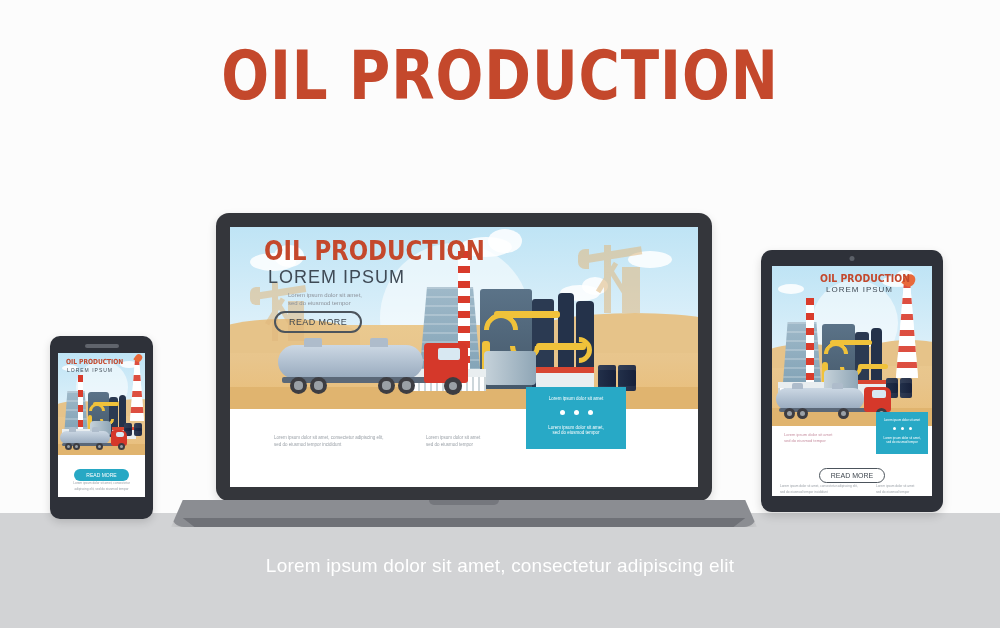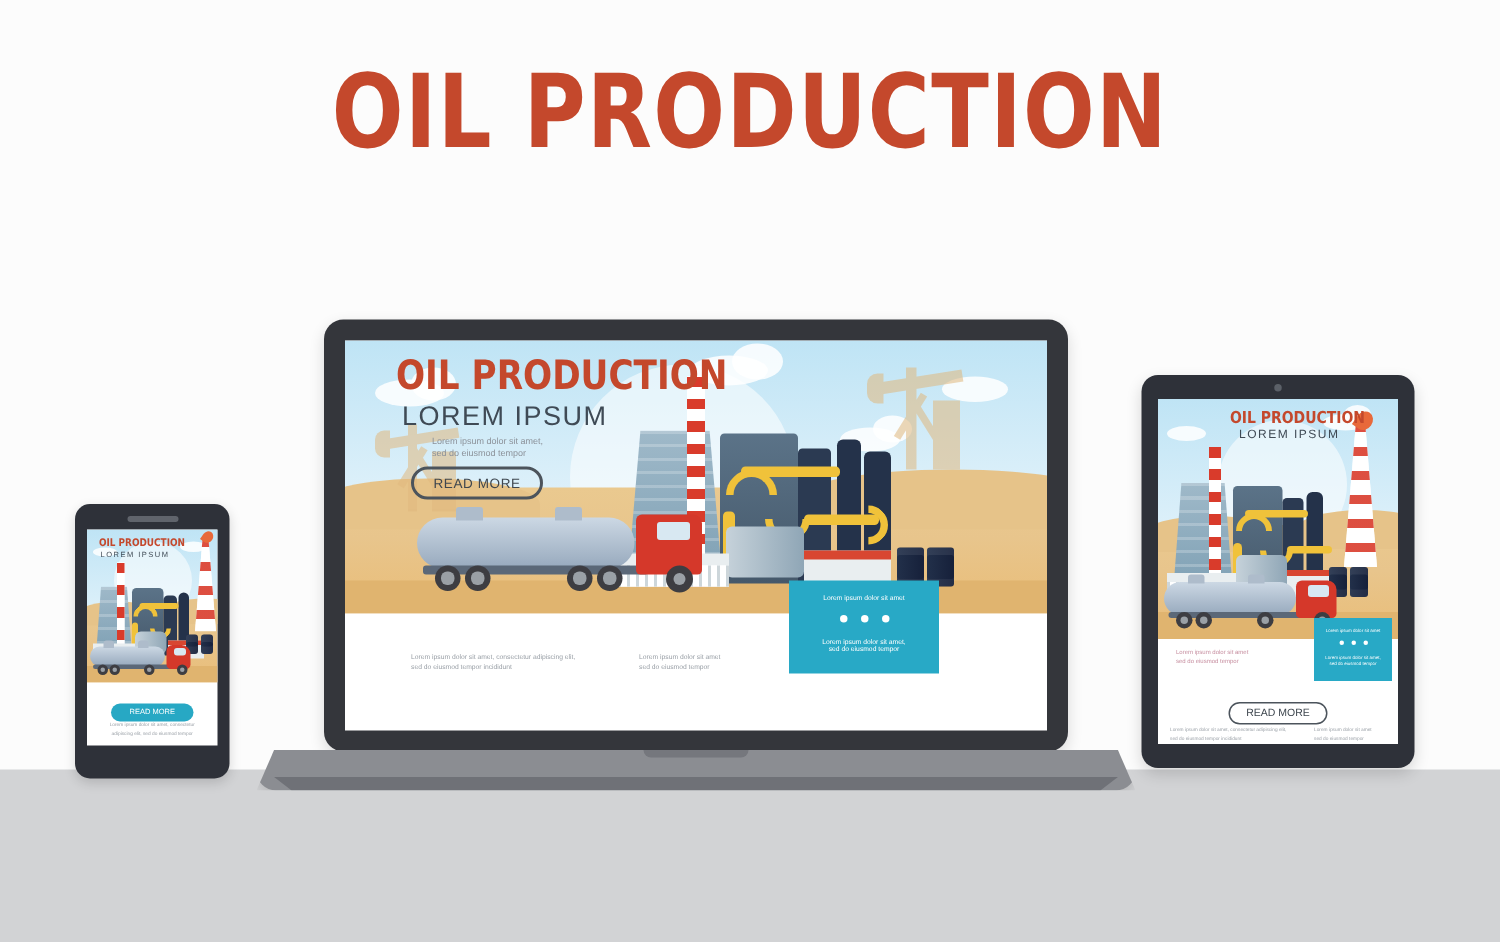--- a/index.html
+++ b/index.html
@@ -475,14 +475,15 @@
 
       <div style="position:absolute;left:0;right:0;top:110px;text-align:center;">
         <span class="btn-filled" style="padding:3px 12px;font-size:5px;">READ MORE</span>
       </div>
 
       <div class="fine" style="position:absolute;left:0;right:0;top:128px;text-align:center;font-size:3.2px;">Lorem ipsum dolor sit amet, consectetur</div>
       <div class="fine" style="position:absolute;left:0;right:0;top:134px;text-align:center;font-size:3.2px;">adipiscing elit, sed do eiusmod tempor</div>
     </div>
   </div>
 
+  <div class="bottom-caption">Lorem ipsum dolor sit amet, consectetur adipiscing elit</div>
 
 </div>
 
 </body></html>

